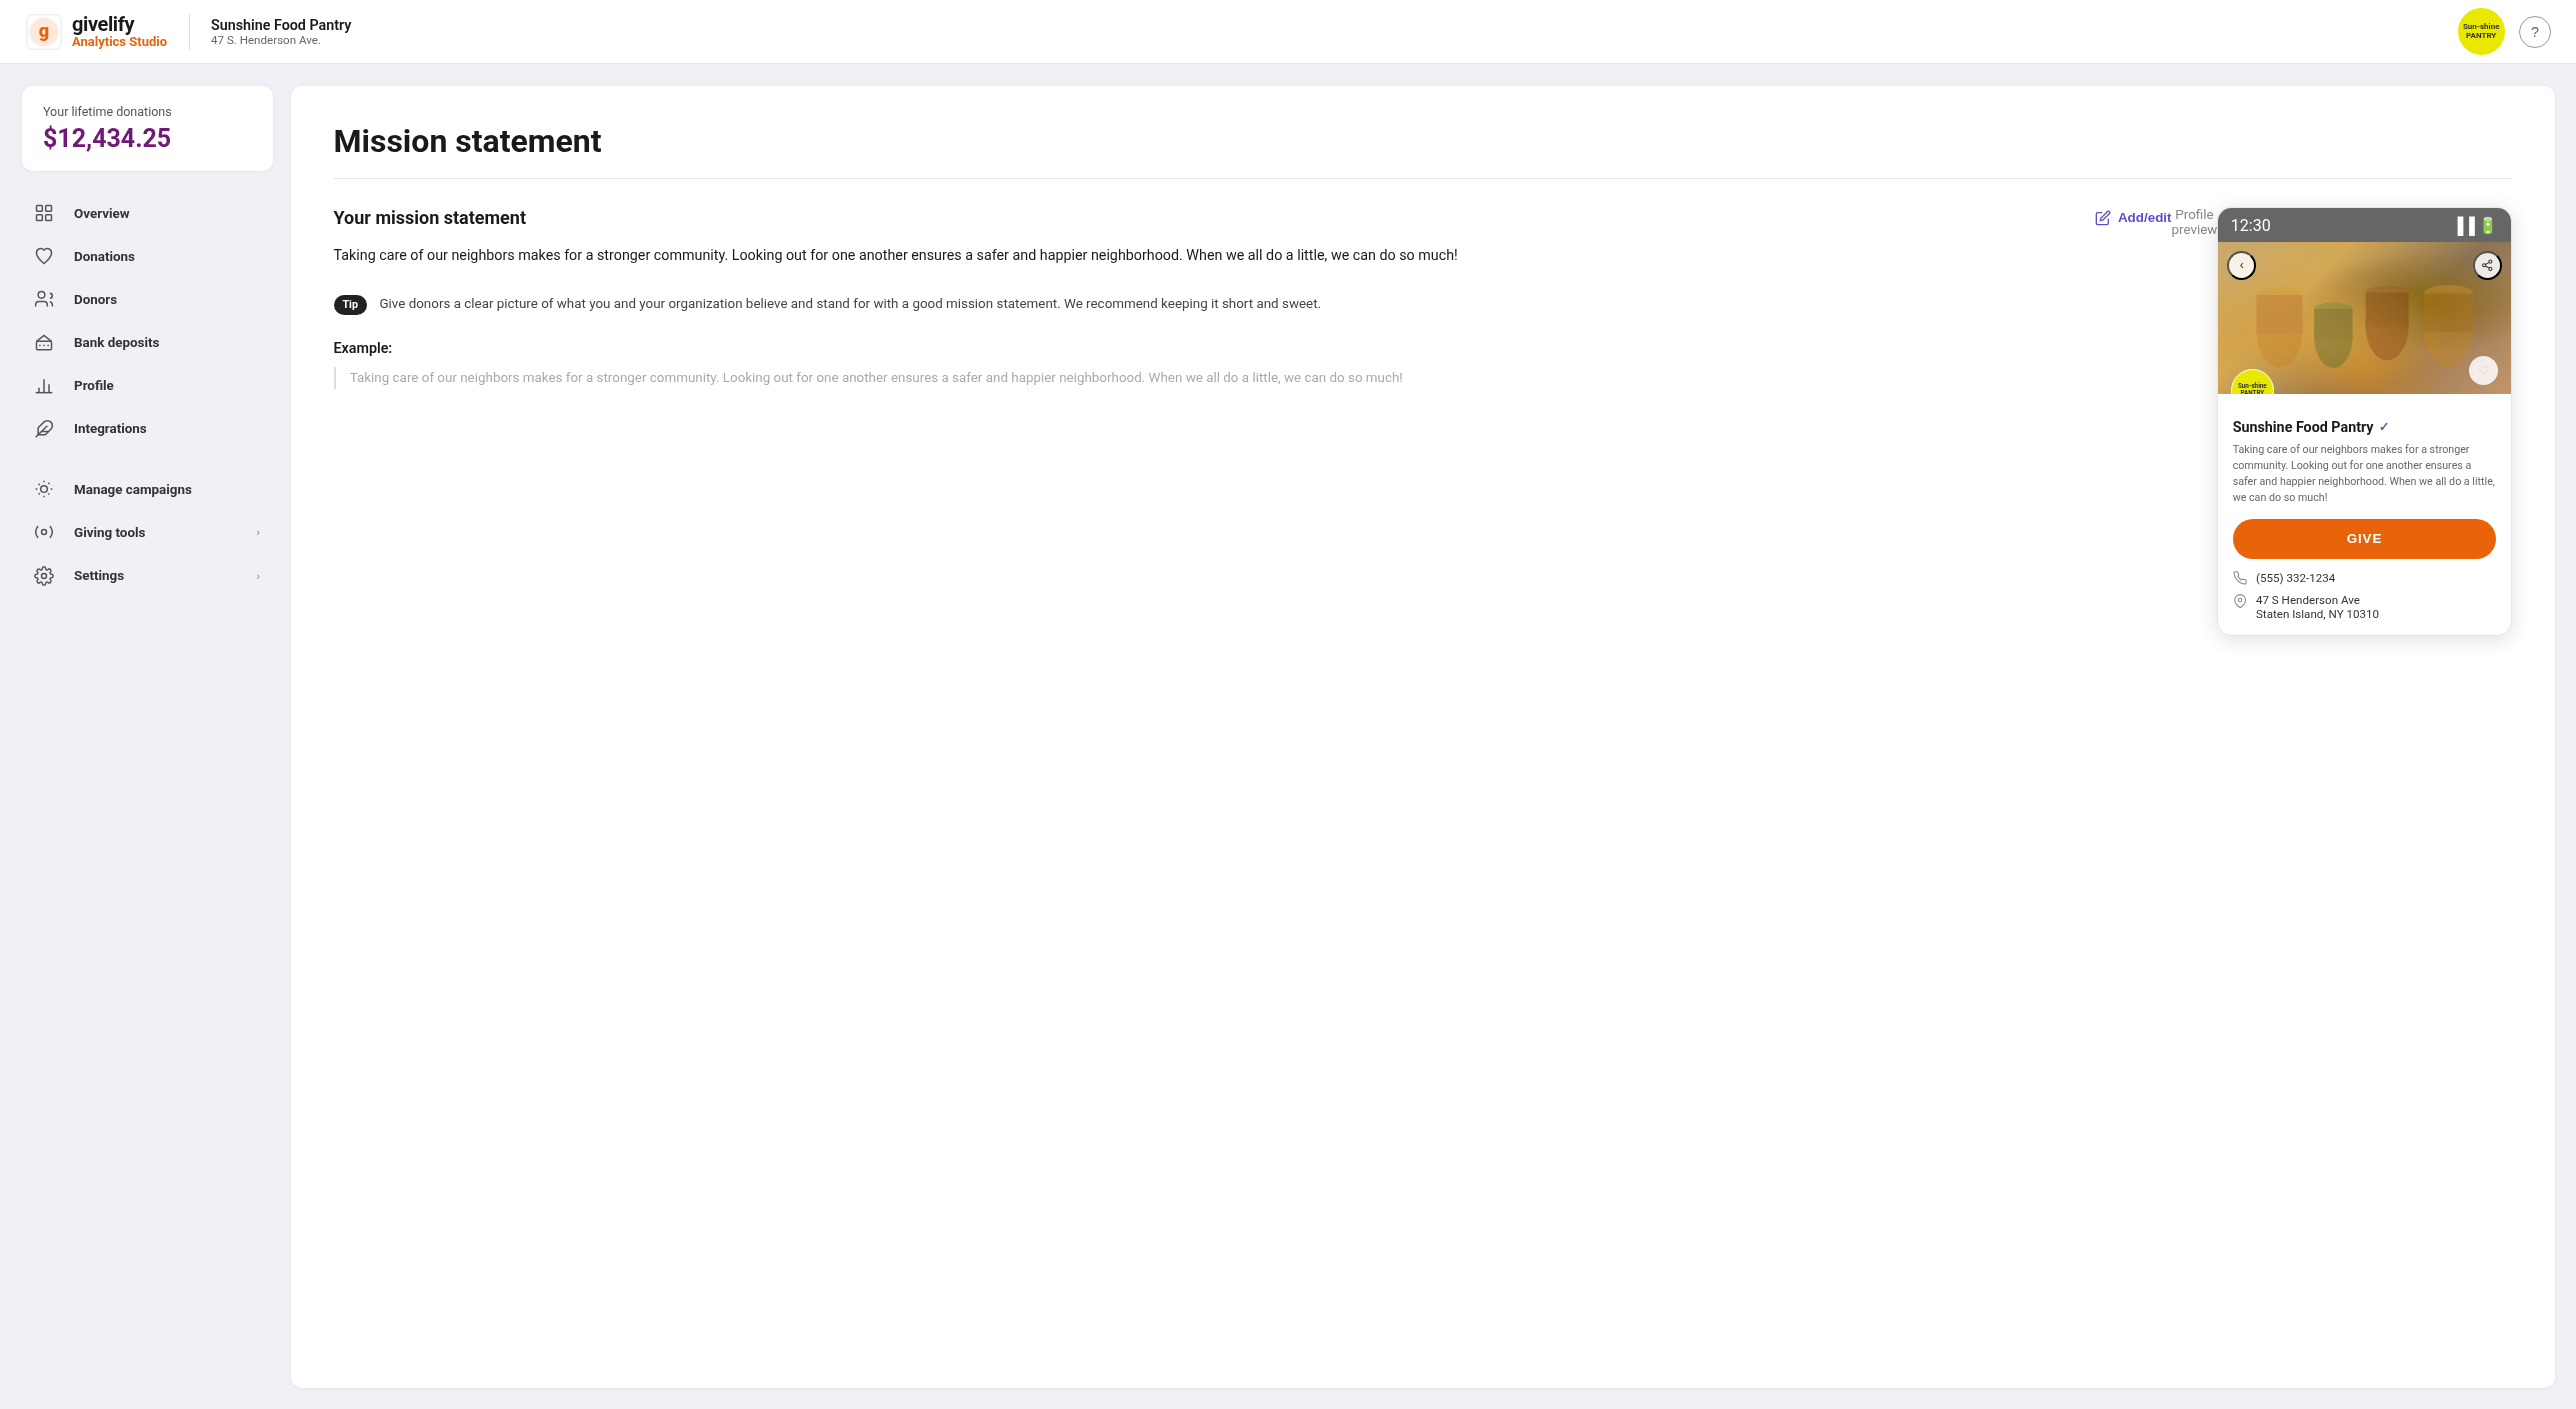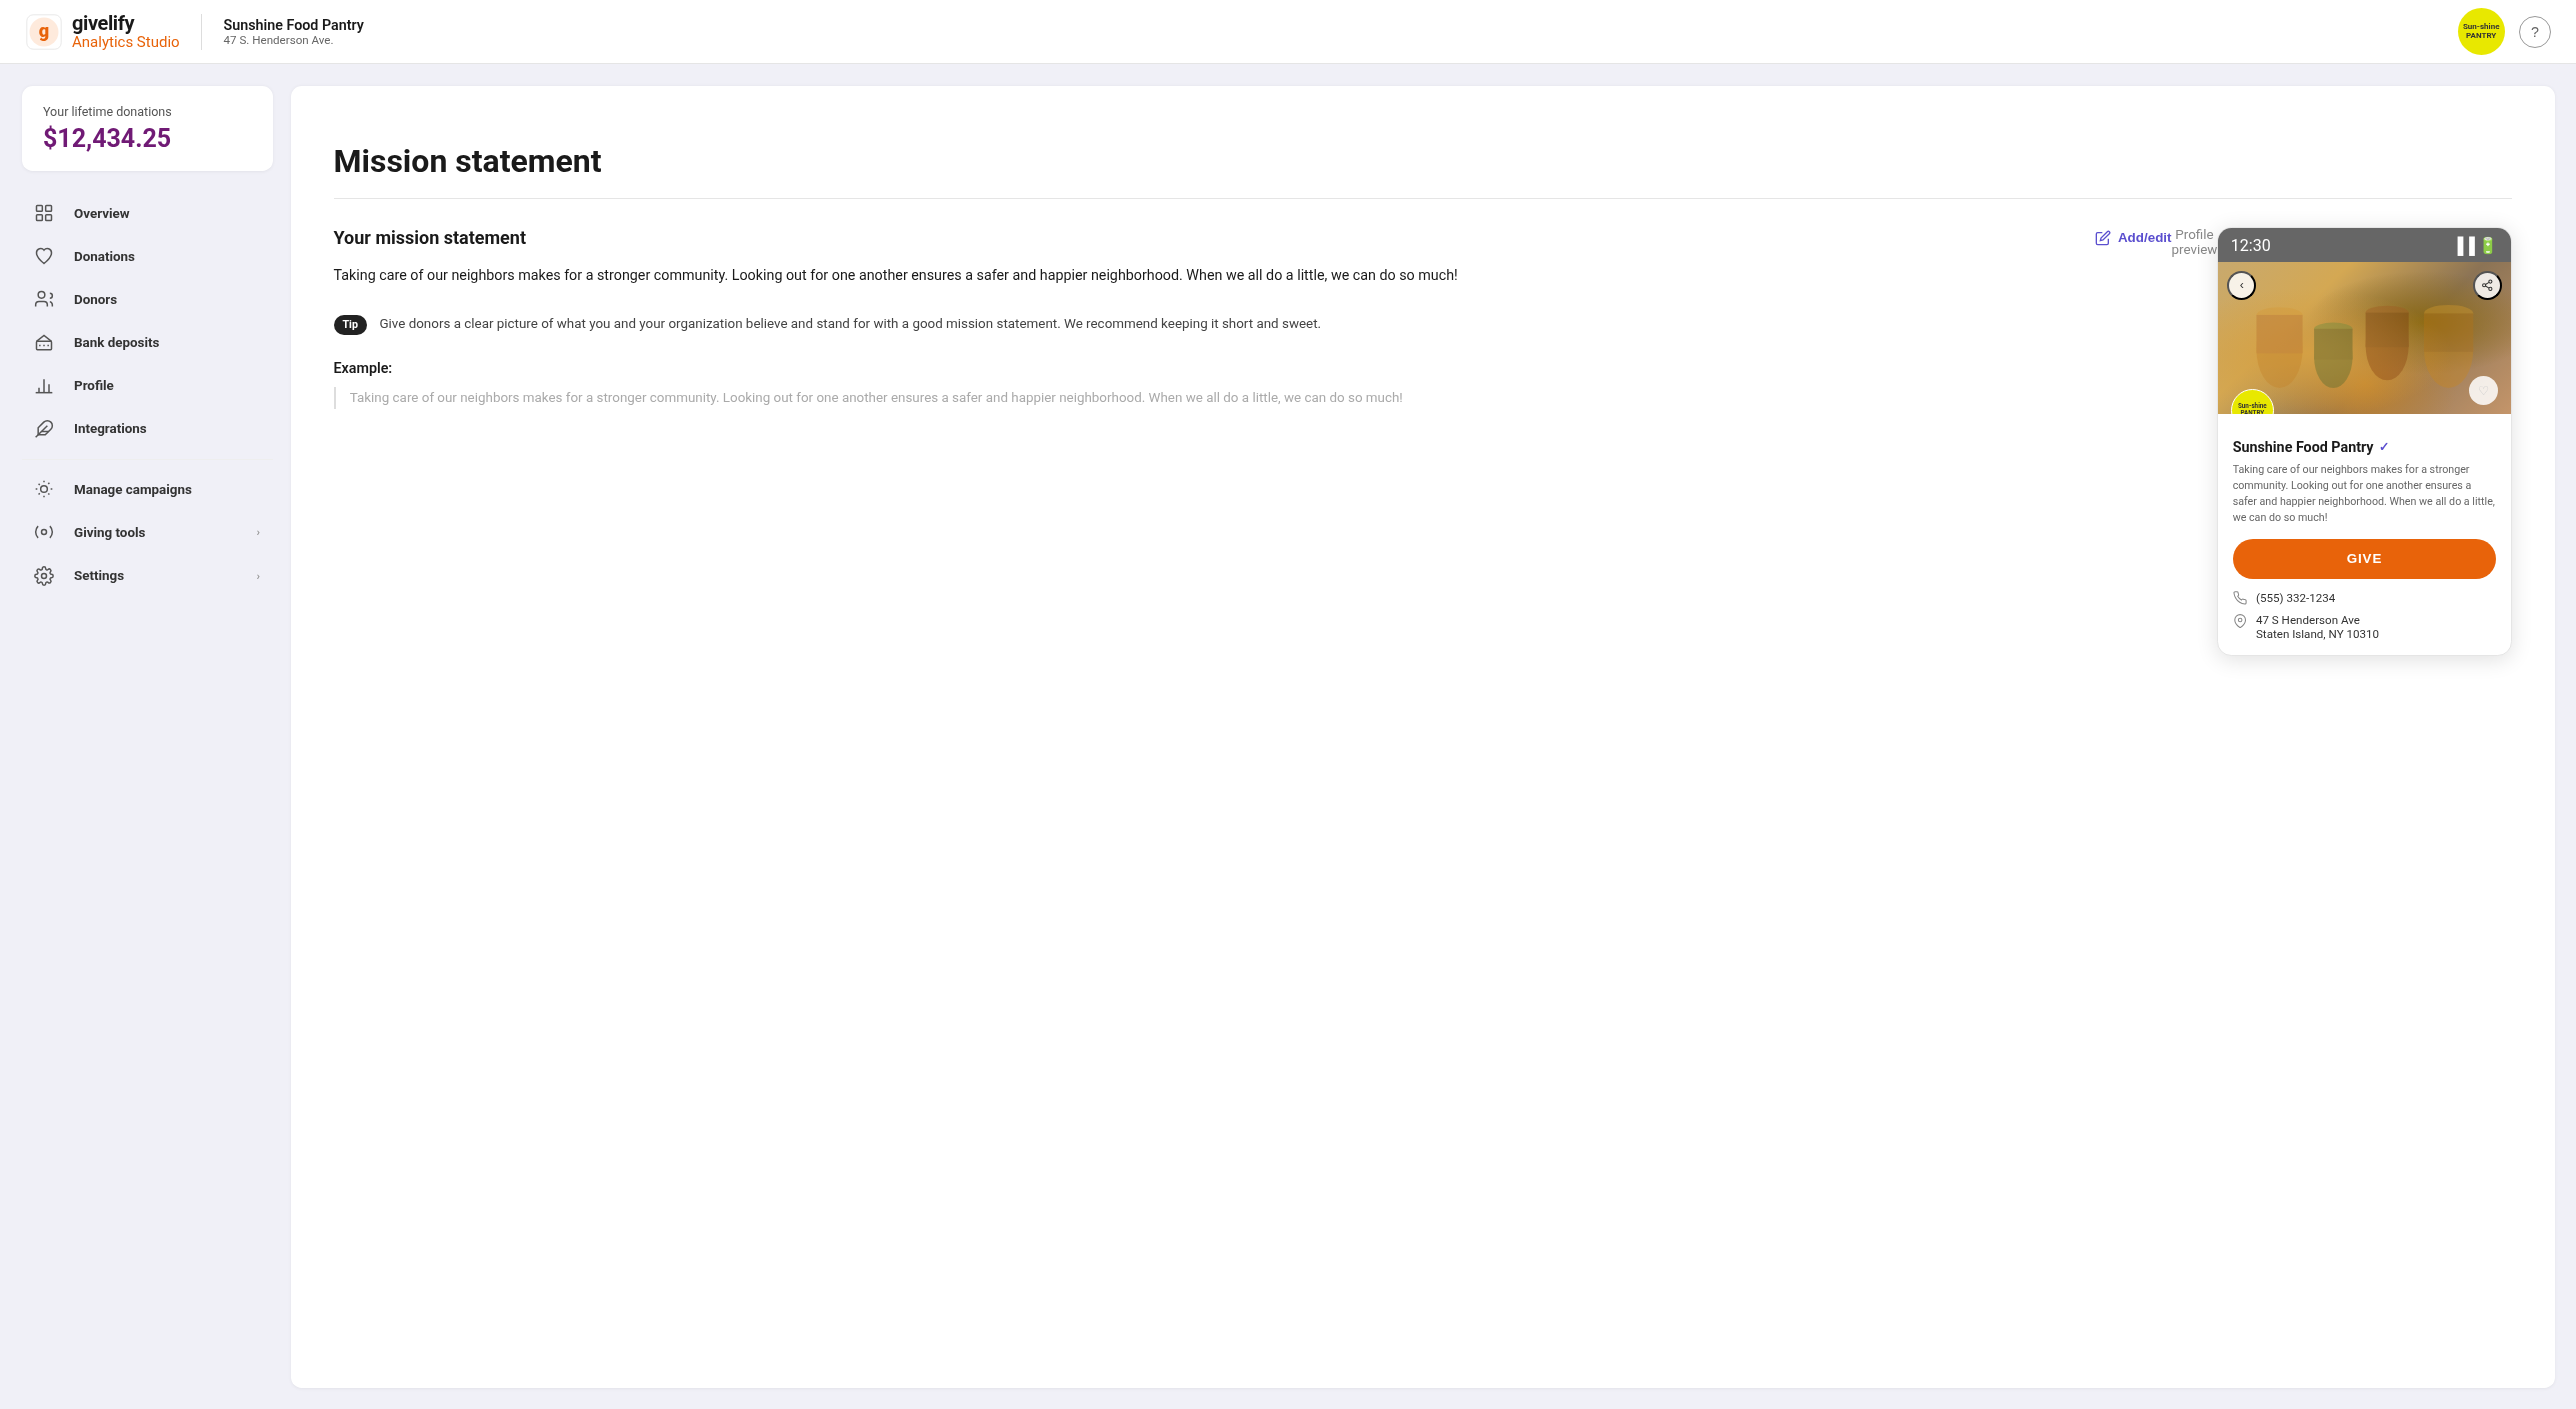--- a/index.html
+++ b/index.html
@@ -33,22 +33,22 @@
       flex-direction: column;
       line-height: 1.1;
     }
     .logo-main {
       font-size: 20px;
       font-weight: 700;
       color: #1a1a1a;
       letter-spacing: -0.4px;
     }
     .logo-sub {
-      font-size: 15px;
-      font-weight: 400;
+      font-size: 13px;
+      font-weight: 700;
       color: #e8630a;
       text-align: center;
     }
     .header-divider {
       width: 0.9px;
       height: 36px;
       background: #ddd;
       margin: 0 21.5px;
     }
     .org-info {
@@ -162,21 +162,21 @@
       height: 0.9px;
       background: #eee;
       margin: 7.2px 0;
     }
 
     
     .main-content {
       flex: 1;
       background: #fff;
       border-radius: 10.7px;
-      padding: 56px 43px;
+      padding: 36px 43px;
       box-shadow: 0 0.9px 3.6px rgba(0,0,0,0.06);
     }
     .page-title {
       font-size: 32px;
       font-weight: 700;
       color: #1a1a1a;
       margin-bottom: 18px;
     }
     .title-divider {
       height: 0.9px;

